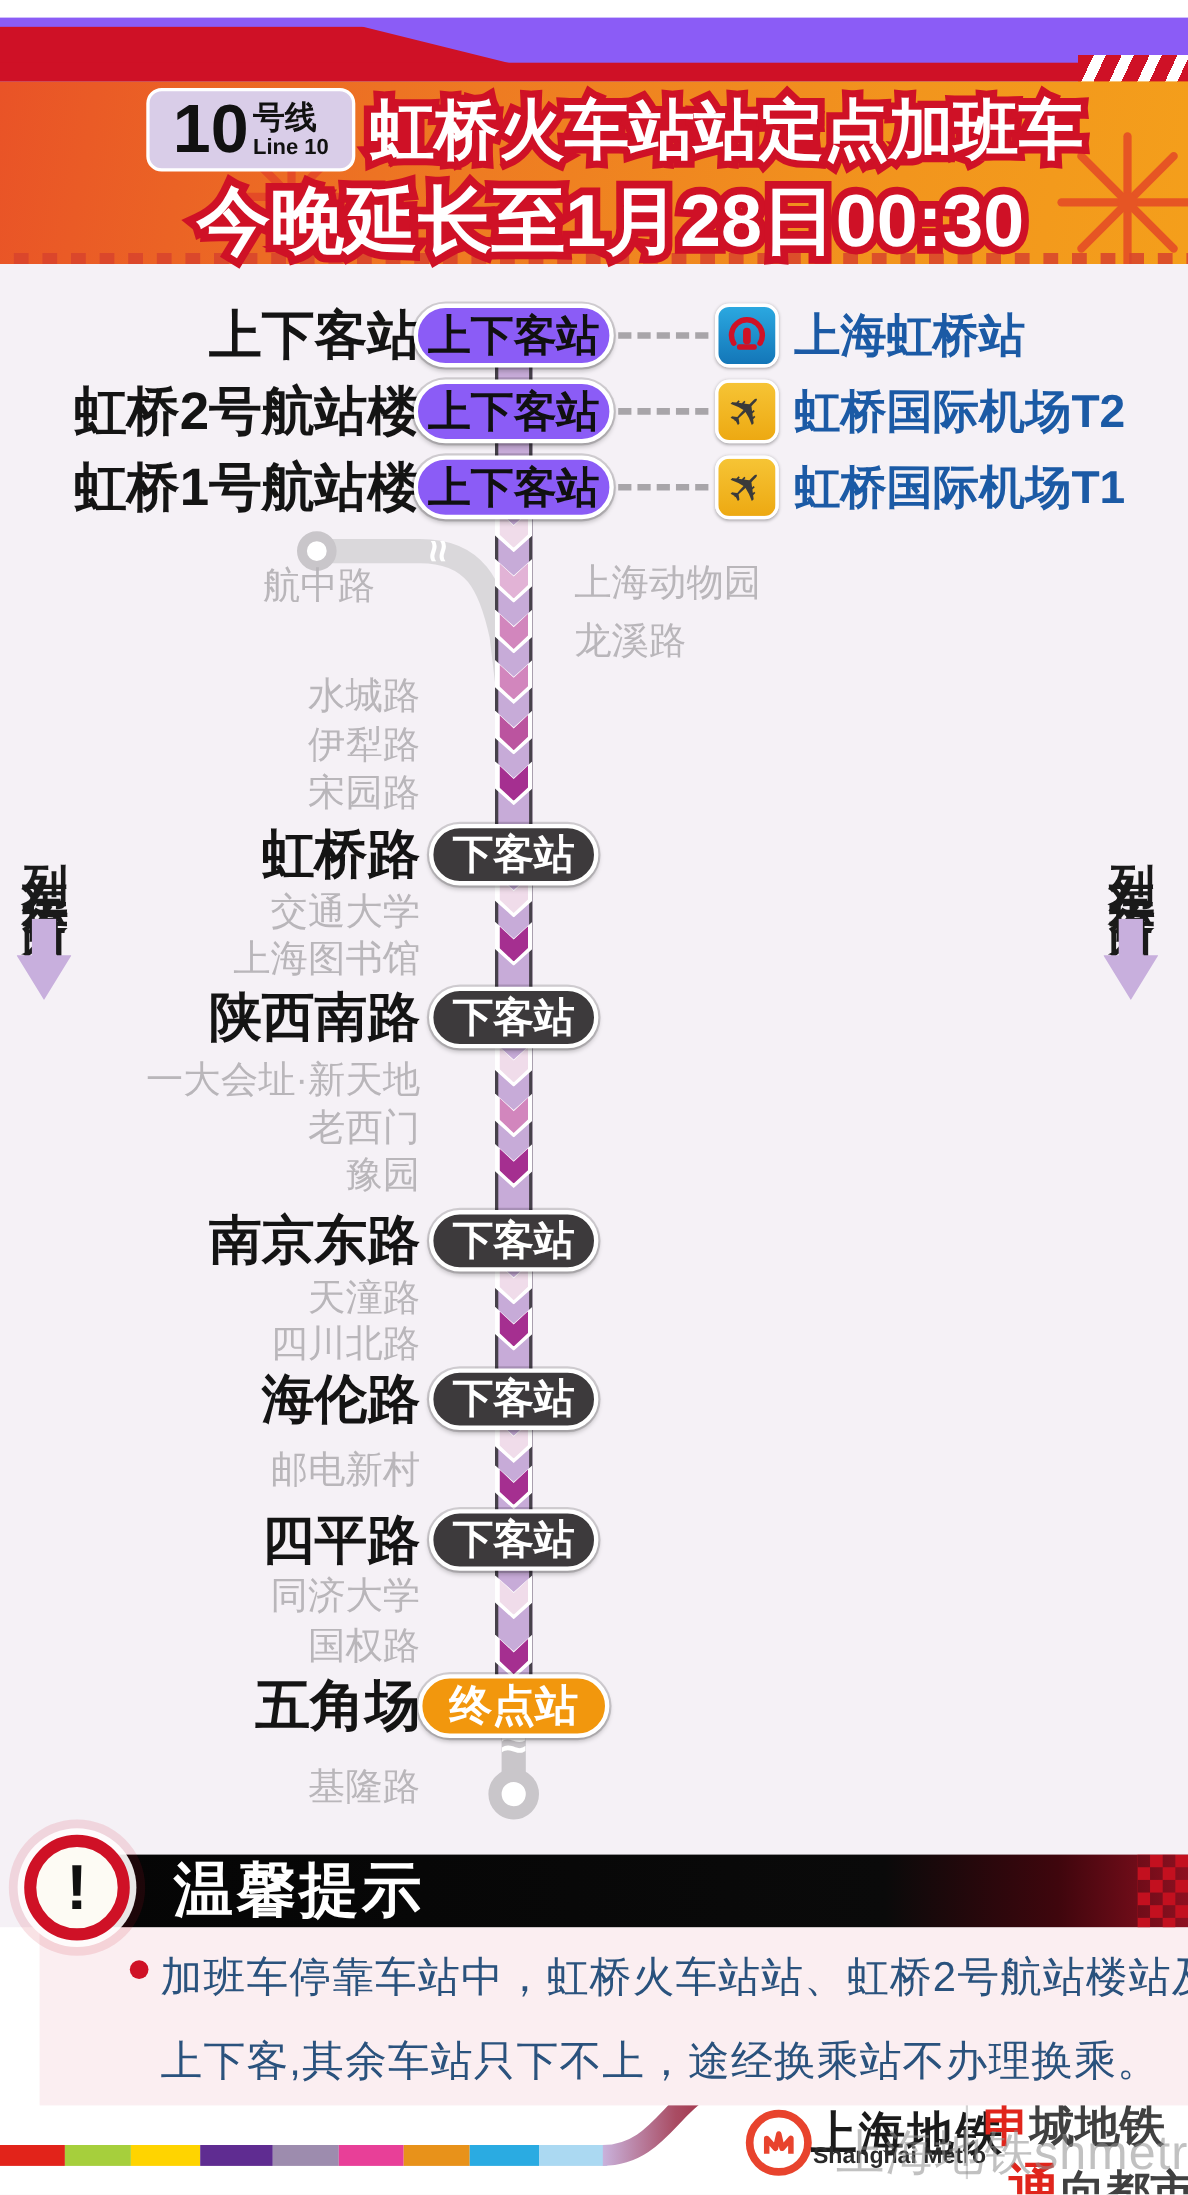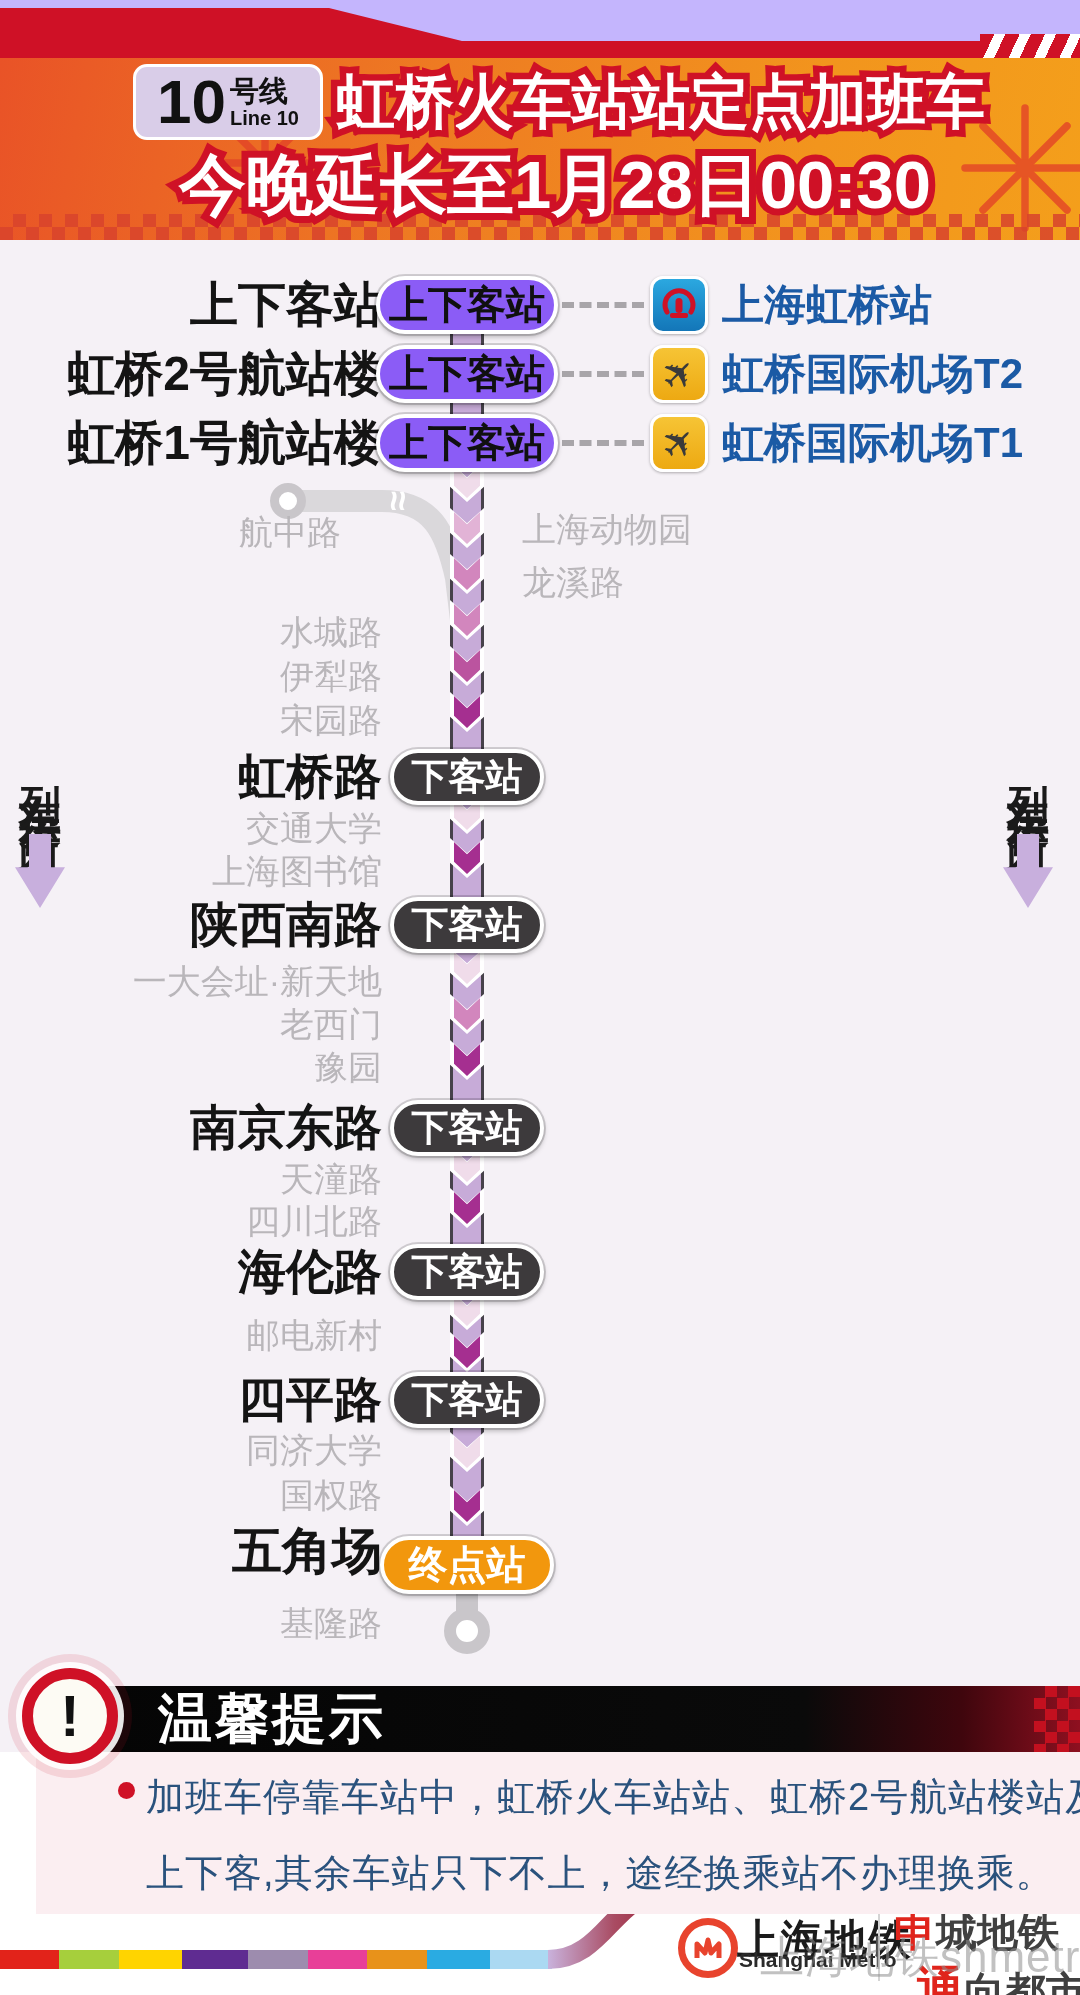--- a/index.html
+++ b/index.html
@@ -1,19 +1,19 @@
 <!DOCTYPE html>
 <html><head>
 <meta charset="utf-8">
 <style>
   html,body{margin:0;padding:0;background:#fff;}
   #poster{position:relative;width:1080px;height:1995px;overflow:hidden;background:#fff;
           font-family:"Liberation Sans","DejaVu Sans",sans-serif;}
   
-  .hdr{position:absolute;left:0;top:0;width:1080px;height:240px;background:#c4b5fd;}
+  .hdr{position:absolute;left:0;top:16px;width:1080px;height:240px;background:#8b5cf6;}
   .hdr-tab{position:absolute;left:0;top:8px;width:470px;height:35px;background:#cf1126;
            clip-path:polygon(0 0,70% 0,100% 100%,0 100%);}
   .hdr-band{position:absolute;left:0;top:41px;width:1080px;height:17px;background:#cf1126;}
   .band-stripes{position:absolute;right:0;top:34px;width:100px;height:26px;
            background:repeating-linear-gradient(115deg,#cf1126 0 13px,#fff 13px 23px);}
   .hdr-main{position:absolute;left:0;top:58px;width:1080px;height:182px;
            background:linear-gradient(100deg,#e95327 0%,#ee7b22 40%,#f2951d 75%,#f49f1b 100%);}
   .hdr-checks{position:absolute;left:0;bottom:0;width:1080px;height:26px;
            background:repeating-conic-gradient(#d8432c 0% 25%,transparent 0% 50%) 0 0/26px 26px;opacity:.85;}
   .fw{position:absolute;opacity:.8;}
@@ -46,21 +46,21 @@
   .srow.terminal .sname{font-size:50px;}
   .srow.minor .sname,.srow.minor_right .sname,.srow.branch .sname,.srow.end .sname{
          color:#b9b6ba;font-weight:normal;font-size:34px;}
   .srow.minor_right .sname{left:522px;right:auto;}
   .srow.branch .sname{left:290px;right:auto;transform:translate(-50%,-50%);}
   .pill{position:absolute;left:467px;top:0;transform:translate(-50%,-50%);border:4px solid #fff;
         border-radius:40px;display:flex;align-items:center;justify-content:center;z-index:4;
         box-shadow:0 0 0 2px rgba(0,0,0,.15),0 3px 5px rgba(0,0,0,.25);box-sizing:border-box;white-space:nowrap;}
   .pill.purple{width:182px;height:58px;background:#8b5cf6;color:#101010;font-size:39px;font-weight:bold;}
   .pill.dark{width:154px;height:56px;background:#3d3a3c;color:#fff;font-size:37px;font-weight:bold;}
-  .pill.orange{width:174px;height:58px;background:#f2970d;color:#fff;font-size:39px;font-weight:bold;margin-top:14px;}
+  .pill.orange{width:174px;height:58px;background:#f2970d;color:#fff;font-size:39px;font-weight:bold;}
   .dash{position:absolute;left:562px;top:-3px;width:82px;border-top:6px dashed #a8a5a9;z-index:3;}
   .sicon{position:absolute;left:650px;top:-29px;width:58px;height:58px;border:3px solid #fff;
         border-radius:13px;box-sizing:border-box;display:flex;align-items:center;justify-content:center;
         z-index:4;box-shadow:0 1px 3px rgba(0,0,0,.3);}
   .sicon.rail{background:linear-gradient(180deg,#2ba8e0,#1376b8);}
   .sicon.plane{background:linear-gradient(180deg,#f6c435,#eda912);}
   .sicon.plane span{font-size:40px;color:#3a3a3a;transform:rotate(-45deg);line-height:1;}
   .sicon svg{width:40px;height:40px;}
   .slink{position:absolute;left:722px;top:0;transform:translateY(-50%);font-size:42px;font-weight:bold;
         color:#1b5aa5;white-space:nowrap;z-index:3;}

